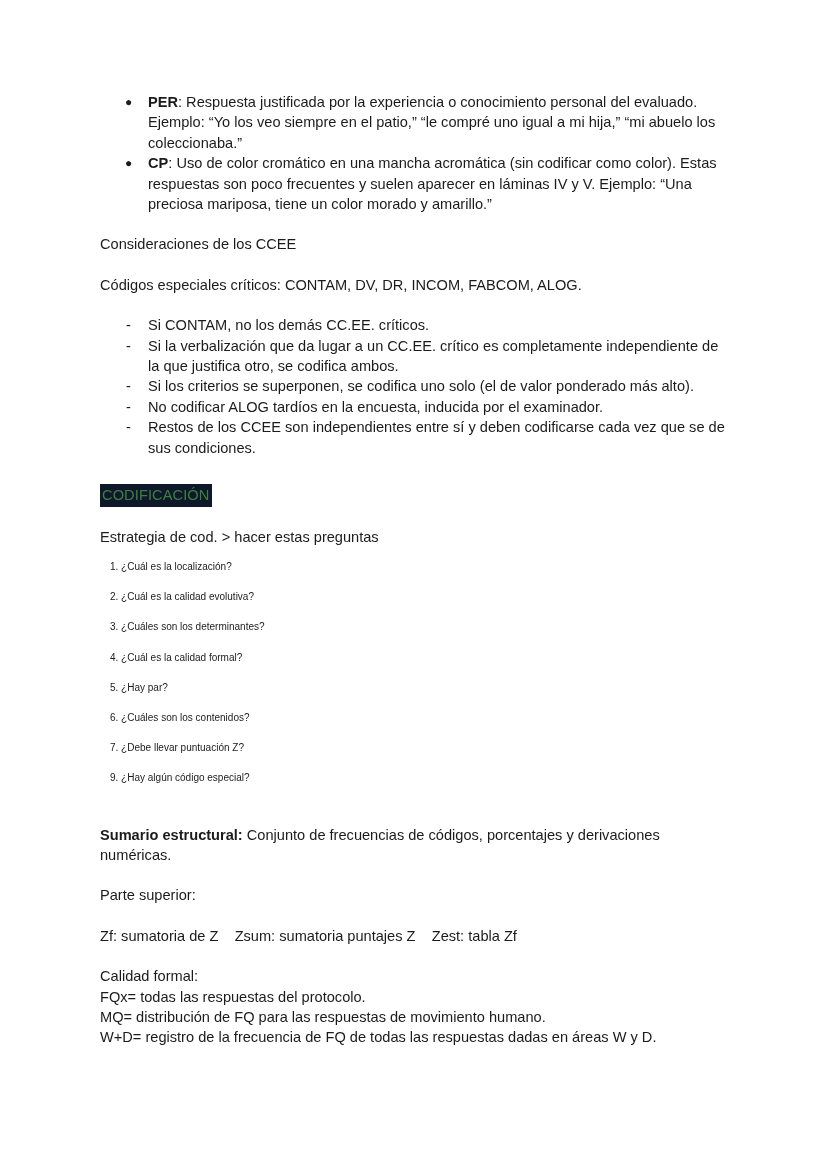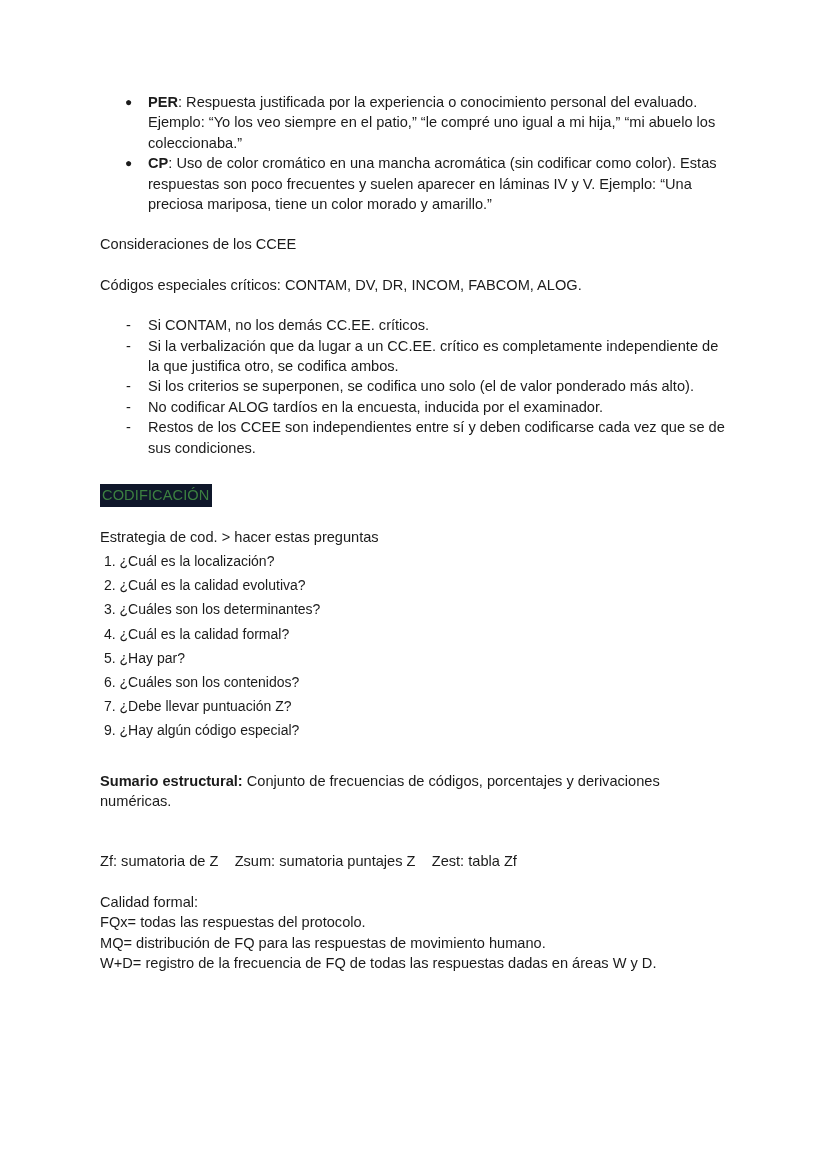--- a/index.html
+++ b/index.html
@@ -100,23 +100,23 @@
     letter-spacing: 0.1px;
   }
 
   
   .num-list {
     list-style: none;
     margin: 0;
     padding: 0;
   }
   .num-item {
-    font-size: 14px;
+    font-size: 10px;
     line-height: 20.2px;
-    margin: 4px;
+    margin: 10px;
     white-space: pre;
   }
 
   
   .line {
     font-size: 14.6px;
     line-height: 20.4px;
     margin: 0;
     white-space: pre;
   }
@@ -191,20 +191,21 @@
       <li class="num-item">7. ¿Debe llevar puntuación Z?</li>
       <li class="num-item">9. ¿Hay algún código especial?</li>
     </ol>
 
     <div class="gap-xl"></div>
 
     <p class="para"><span class="bold">Sumario estructural:</span><span> Conjunto de frecuencias de códigos, porcentajes y derivaciones numéricas.</span></p>
 
     <div class="gap-lg"></div>
 
+    <p class="para">Parte superior:</p>
 
     <div class="gap-lg"></div>
 
     <p class="line">Zf: sumatoria de Z    Zsum: sumatoria puntajes Z    Zest: tabla Zf</p>
 
     <div class="gap-lg"></div>
 
     <p class="line">Calidad formal:</p>
     <p class="line">FQx= todas las respuestas del protocolo.</p>
     <p class="line">MQ= distribución de FQ para las respuestas de movimiento humano.</p>

